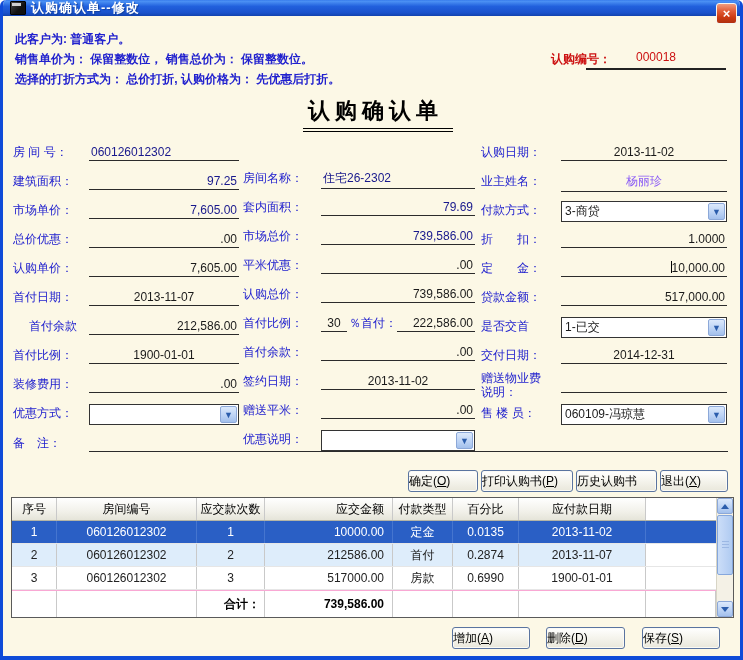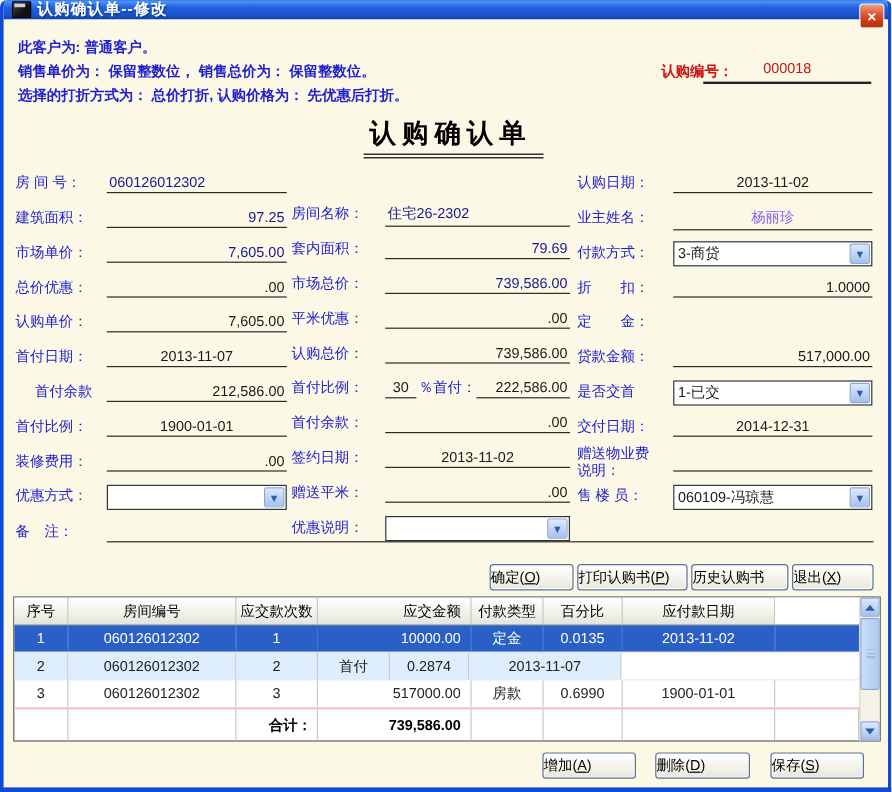--- a/index.html
+++ b/index.html
@@ -243,20 +243,21 @@
         <span class="cval">3-商贷</span>
         <span class="cbtn">▼</span>
       </span>
     </div>
     <div class="frow">
       <span class="lbl">折　　扣：</span>
       <span class="val right blk">1.0000</span>
     </div>
     <div class="frow">
       <span class="lbl">定　　金：</span>
+      <span class="val right blk"><span class="caret"></span><span>10,000.00</span></span>
     </div>
     <div class="frow">
       <span class="lbl">贷款金额：</span>
       <span class="val right blk">517,000.00</span>
     </div>
     <div class="frow">
       <span class="lbl">是否交首</span>
       <span class="combo">
         <span class="cval">1-已交</span>
         <span class="cbtn">▼</span>
@@ -309,20 +310,21 @@
             <div class="tc c3">10000.00</div>
             <div class="tc c4">定金</div>
             <div class="tc c5">0.0135</div>
             <div class="tc c6">2013-11-02</div>
             <div class="tc c7"></div>
           </div>
           <div class="trow alt">
             <div class="tc c0">2</div>
             <div class="tc c1">060126012302</div>
             <div class="tc c2">2</div>
+            <div class="tc c3">212586.00</div>
             <div class="tc c4">首付</div>
             <div class="tc c5">0.2874</div>
             <div class="tc c6">2013-11-07</div>
             <div class="tc c7"></div>
           </div>
           <div class="trow">
             <div class="tc c0">3</div>
             <div class="tc c1">060126012302</div>
             <div class="tc c2">3</div>
             <div class="tc c3">517000.00</div>

